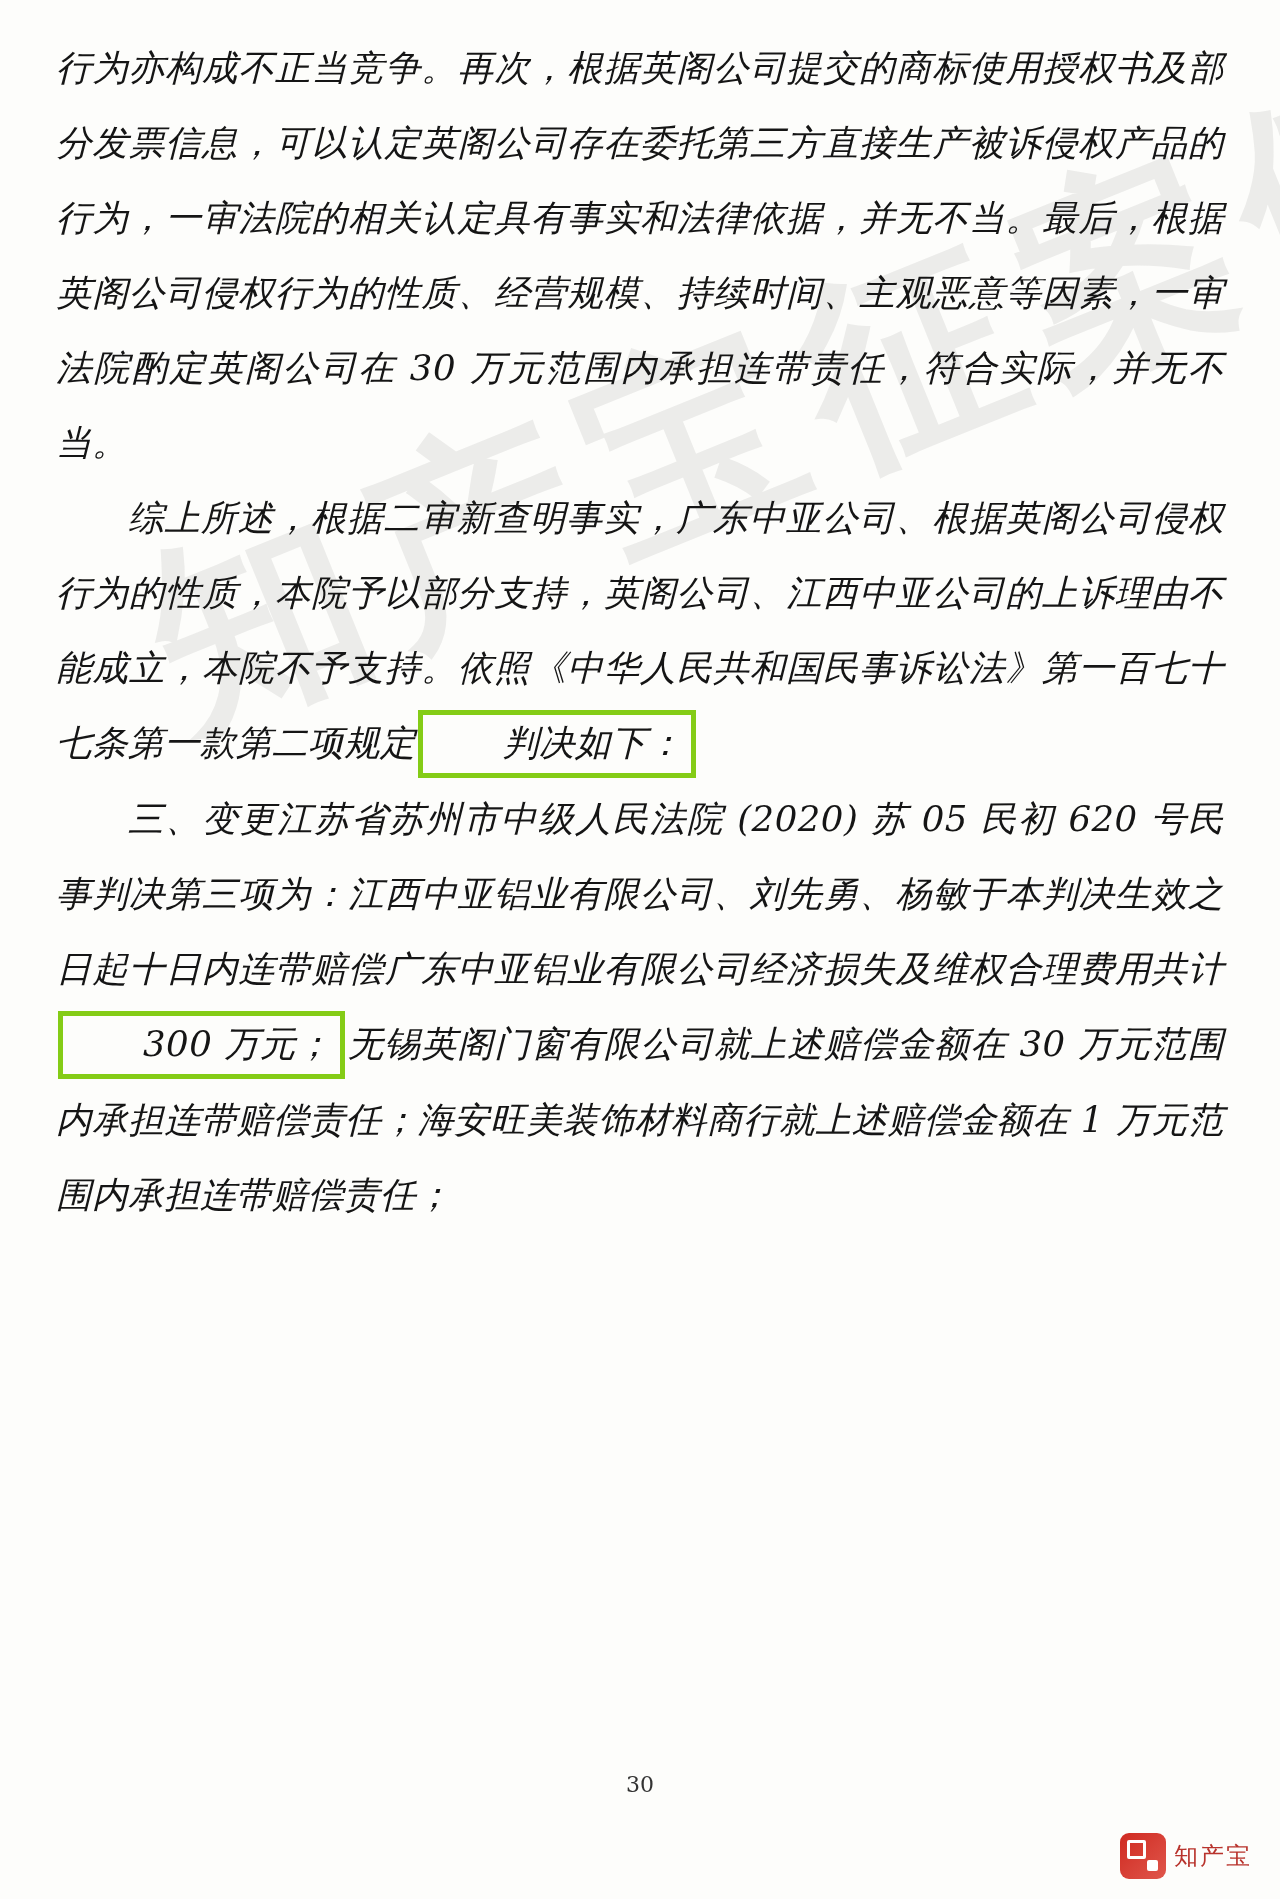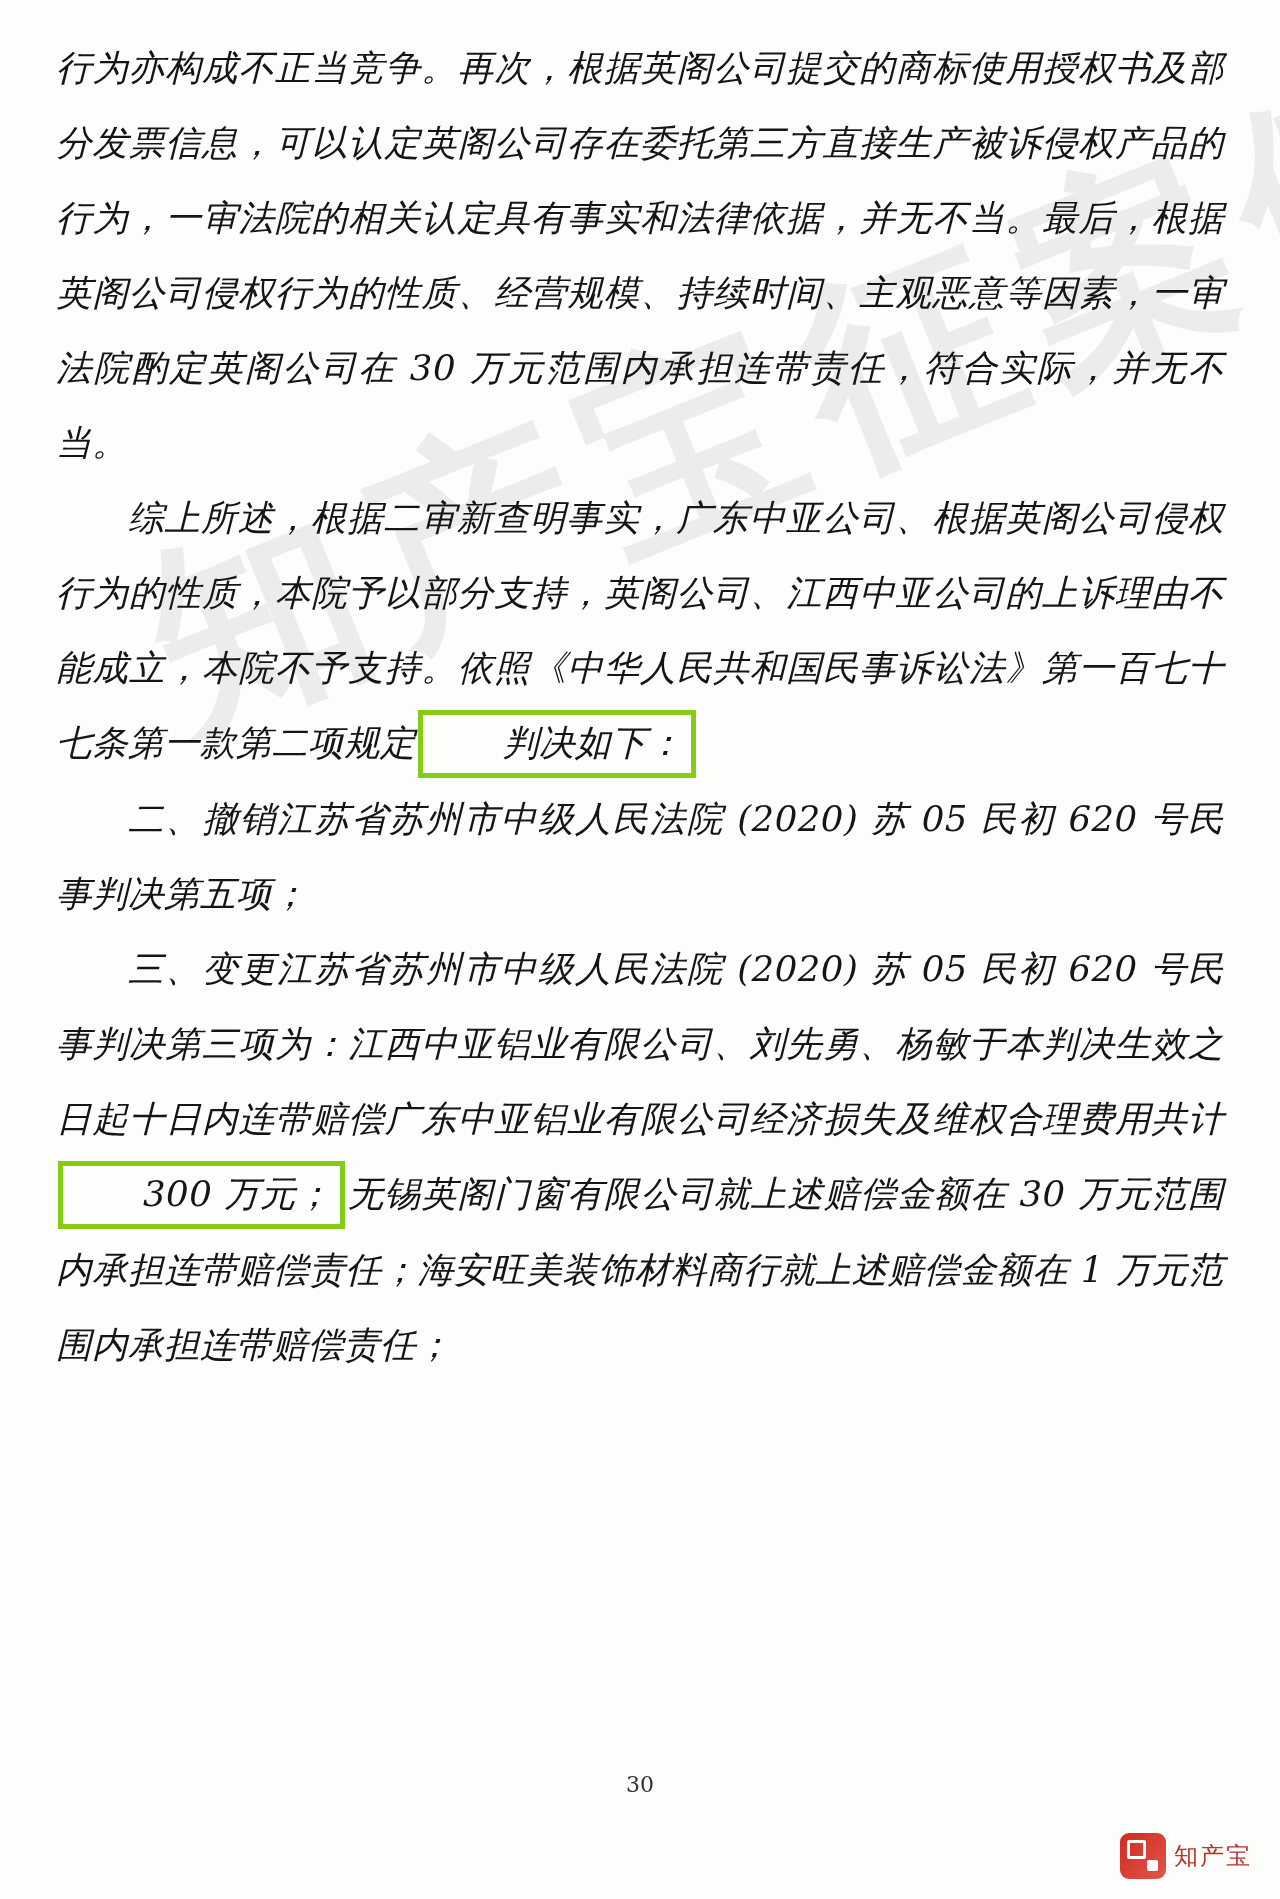--- a/index.html
+++ b/index.html
@@ -150,23 +150,20 @@
 
     <p class="para">
       <span>行为亦构成不正当竞争。再次，根据英阁公司提交的商标使用授权书及部分发票信息，可以认定英阁公司存在委托第三方直接生产被诉侵权产品的行为，一审法院的相关认定具有事实和法律依据，并无不当。最后，根据英阁公司侵权行为的性质、经营规模、持续时间、主观恶意等因素，一审法院酌定英阁公司在 30 万元范围内承担连带责任，符合实际，并无不当。</span>
     </p>
 
     <p class="para indent">
       <span>综上所述，根据二审新查明事实，广东中亚公司、根据英阁公司侵权行为的性质，本院予以部分支持，英阁公司、江西中亚公司的上诉理由不能成立，本院不予支持。依照《中华人民共和国民事诉讼法》第一百七十七条第一款第二项规定</span><span class="hl">判决如下：</span>
     </p>
 
 
-    <p class="para indent">
-      <span>二、撤销江苏省苏州市中级人民法院 (2020) 苏 05 民初 620 号民事判决第五项；</span>
-    </p>
 
     <p class="para indent">
       <span>三、变更江苏省苏州市中级人民法院 (2020) 苏 05 民初 620 号民事判决第三项为：江西中亚铝业有限公司、刘先勇、杨敏于本判决生效之日起十日内连带赔偿广东中亚铝业有限公司经济损失及维权合理费用共计</span><span class="hl">300 万元；</span><span>无锡英阁门窗有限公司就上述赔偿金额在 30 万元范围内承担连带赔偿责任；海安旺美装饰材料商行就上述赔偿金额在 1 万元范围内承担连带赔偿责任；</span>
     </p>
 
 
   </div>
 
   <div id="page-number">30</div>
 

